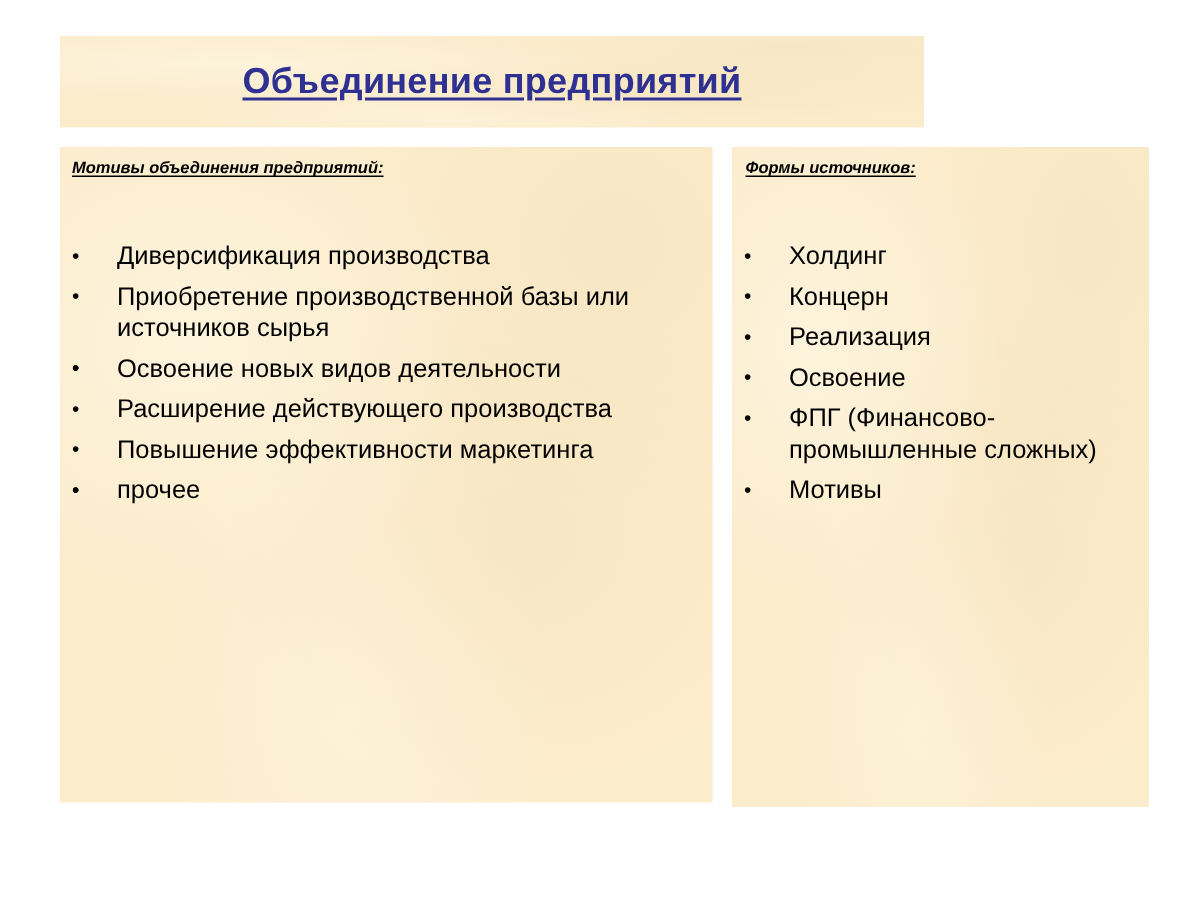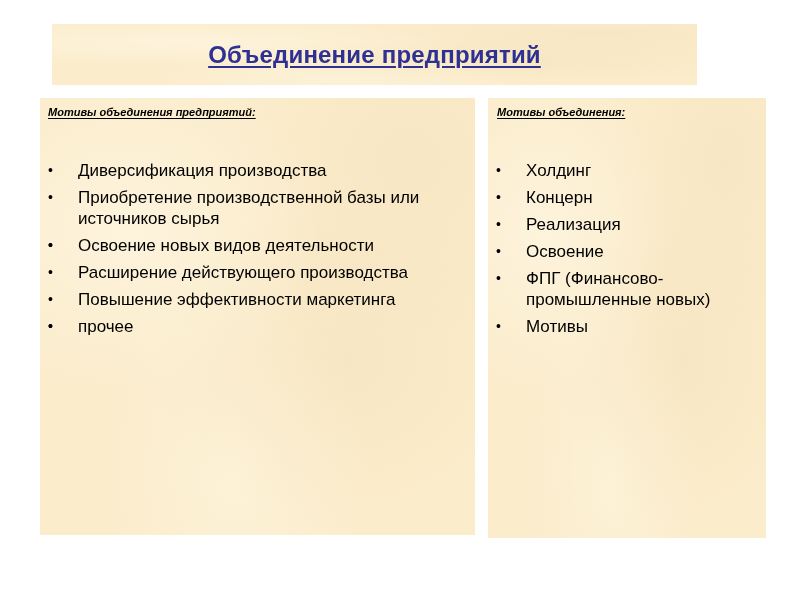--- a/index.html
+++ b/index.html
@@ -9,21 +9,21 @@
   }
   .parch {
     background-color: #fbeccb;
     background-image:
       radial-gradient(ellipse at 20% 30%, rgba(255,250,235,0.55) 0%, rgba(255,250,235,0) 40%),
       radial-gradient(ellipse at 70% 60%, rgba(240,220,180,0.35) 0%, rgba(240,220,180,0) 45%),
       radial-gradient(ellipse at 45% 85%, rgba(255,248,228,0.5) 0%, rgba(255,248,228,0) 40%),
       radial-gradient(ellipse at 85% 15%, rgba(238,218,178,0.3) 0%, rgba(238,218,178,0) 35%);
     position: absolute;
   }
-  #title-panel { left: 40px; top: 24px; width: 645px; height: 61px; margin-left: 12px; }
+  #title-panel { left: 40px; top: 24px; width: 576px; height: 61px; }
   #title-panel h1 {
     margin: 0; position: absolute; left: 0; right: 0; top: 17px;
     text-align: center; font-size: 24px; font-weight: bold; color: #2e3192;
     text-decoration: underline; text-decoration-thickness: 2px; text-underline-offset: 3px;
     letter-spacing: 0.2px;
   }
   #left-panel { left: 40px; top: 98px; width: 435px; height: 437px; }
   #right-panel { left: 488px; top: 98px; width: 278px; height: 440px; }
   .panel-heading {
     position: absolute; left: 8px; top: 8px; margin: 0;
@@ -58,22 +58,22 @@
     <li><span class="dot">•</span></li>
     <li><span class="dot">•</span><span>Освоение новых видов деятельности</span></li>
     <li><span class="dot">•</span><span>Расширение действующего производства</span></li>
     <li><span class="dot">•</span><span>Повышение эффективности маркетинга</span></li>
     <li><span class="dot">•</span></li>
     <li><span class="dot">•</span><span>прочее</span></li>
   </ul>
 </div>
 
 <div id="right-panel" class="parch">
-  <p class="panel-heading">Мотивы объединения:</p>
+  <p class="panel-heading">Формы источников:</p>
   <ul class="bullets">
     <li><span class="dot">•</span><span>Холдинг</span></li>
     <li><span class="dot">•</span><span>Концерн</span></li>
     <li><span class="dot">•</span><span>Реализация</span></li>
     <li><span class="dot">•</span><span>Освоение</span></li>
-    <li><span class="dot">•</span><span>ФПГ (Финансово-промышленные новых)</span></li>
+    <li><span class="dot">•</span><span>ФПГ (Финансово-промышленные сложных)</span></li>
     <li><span class="dot">•</span><span>Мотивы</span></li>
   </ul>
 </div>
 
 </body></html>

